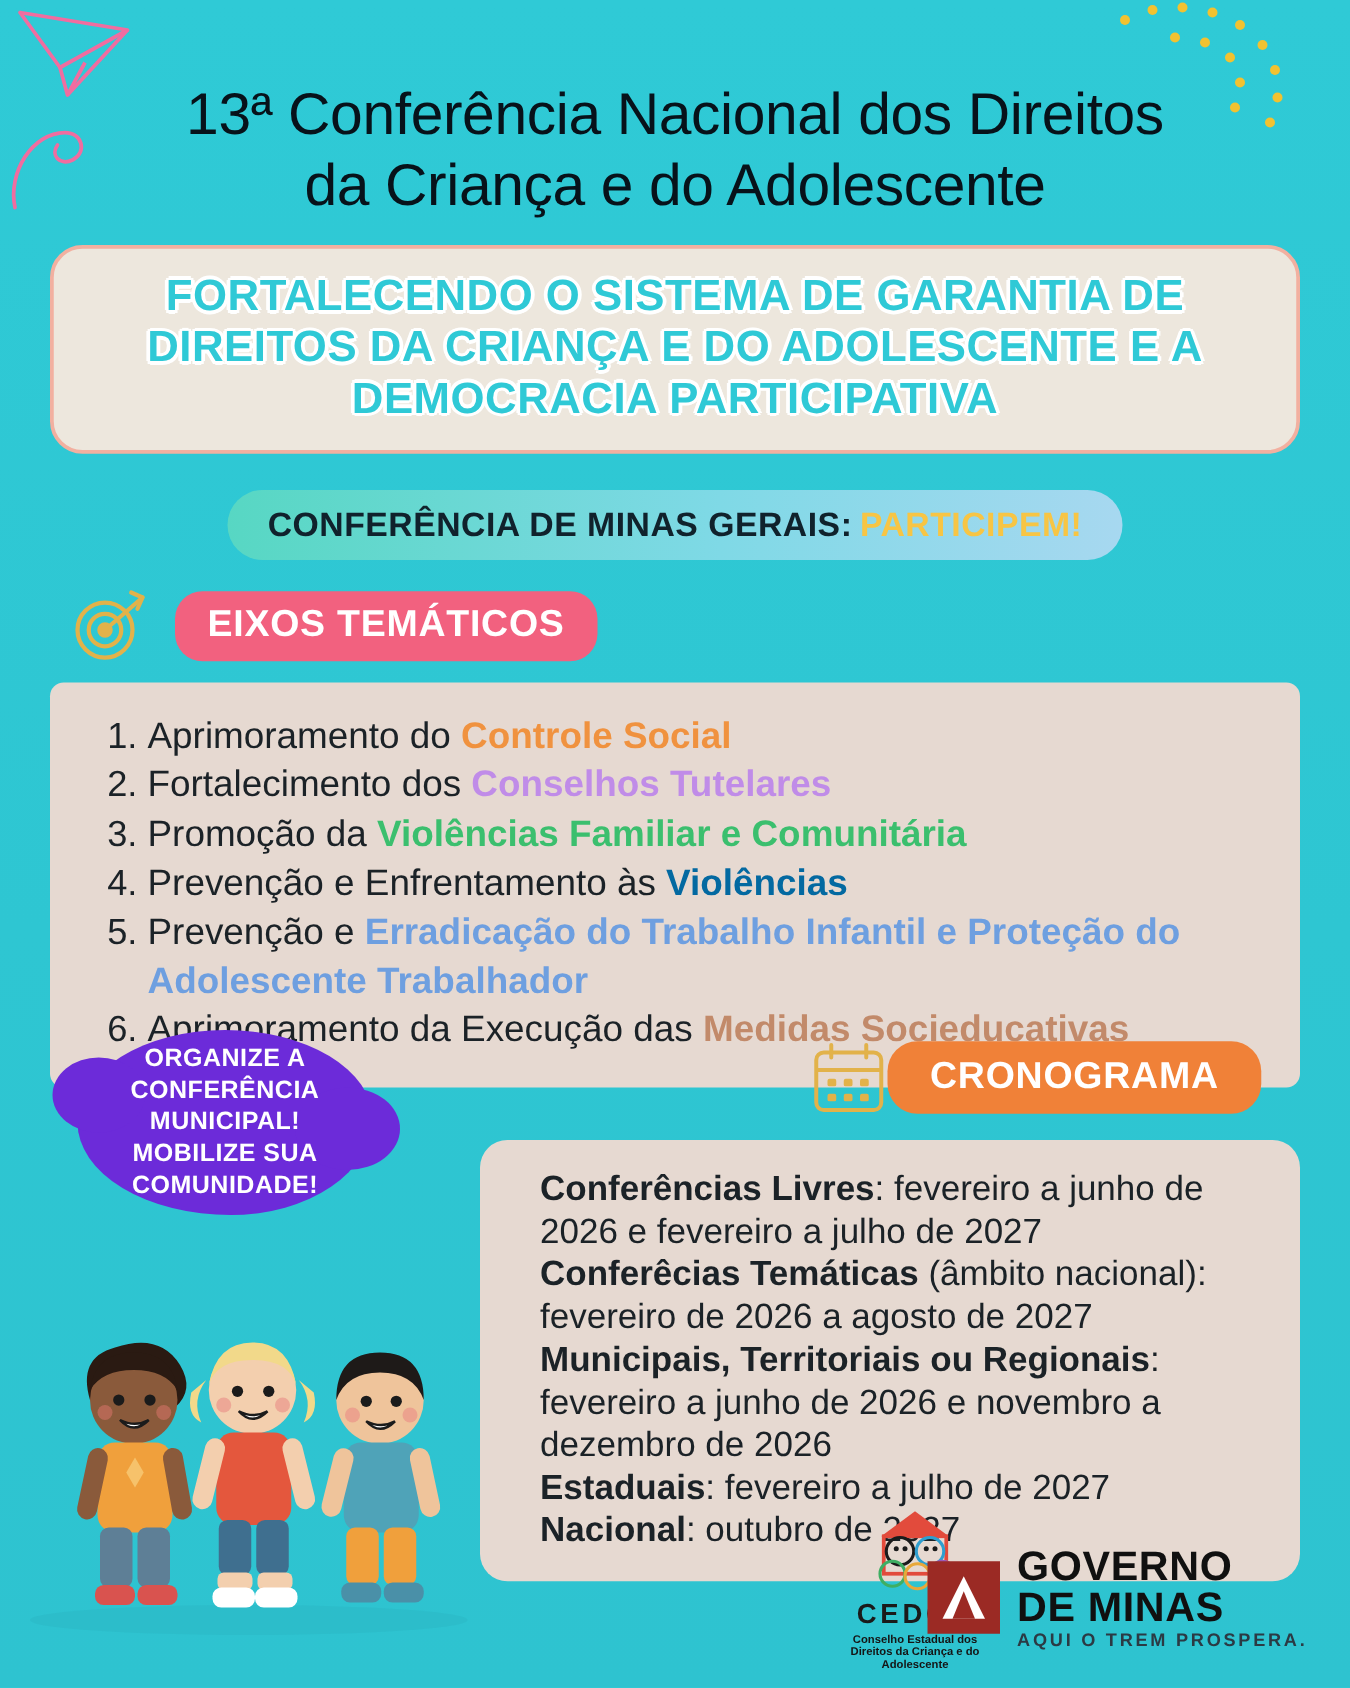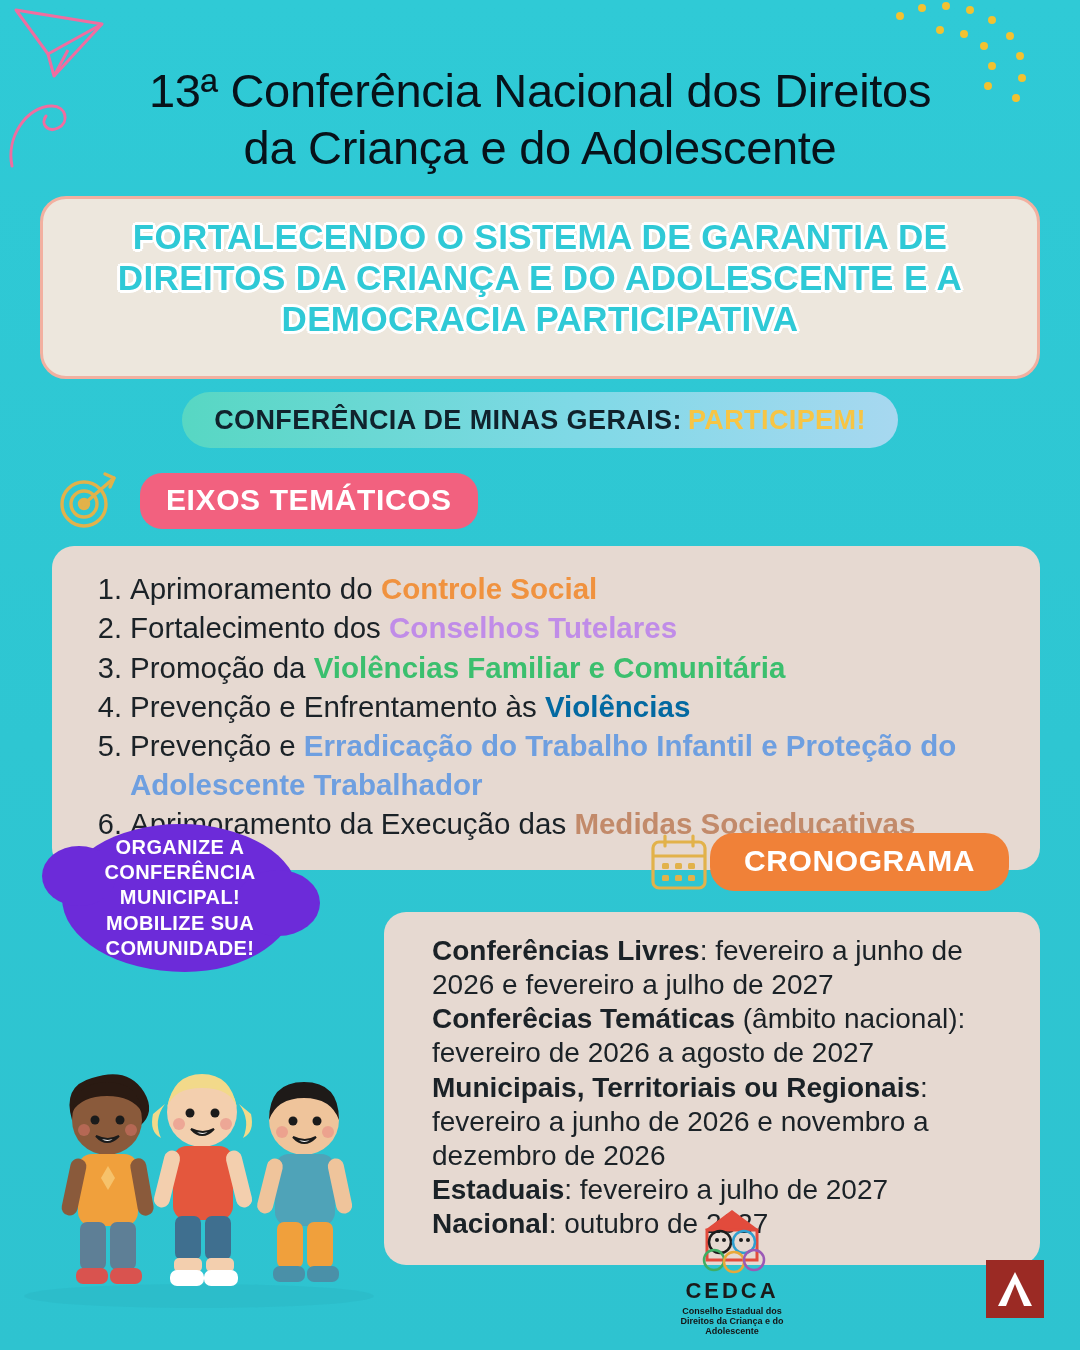--- a/index.html
+++ b/index.html
@@ -33,21 +33,21 @@
     letter-spacing: -0.3px;
     padding: 0 40px;
   }
 
   
   .theme-band {
     position: absolute; left: 40px; right: 40px; top: 196px;
     background: #ede7dd;
     border: 3px solid #f2b0a0;
     border-radius: 26px;
-    padding: 18px 26px 36px;
+    padding: 18px 26px 20px;
     text-align: center;
   }
   .theme-band .line {
     font-size: 35px;
     font-weight: 800;
     letter-spacing: 0.4px;
     line-height: 1.17;
     color: #2fc9d6;
     text-shadow:
       -2px -2px 0 #ffffff, 2px -2px 0 #ffffff,
@@ -73,23 +73,23 @@
   .eixos-badge {
     background: #f2617f;
     color: #ffffff;
     border-radius: 22px;
     padding: 10px 26px 12px;
     font-size: 30px; font-weight: 800; letter-spacing: 0.6px;
   }
 
   
   .eixos-box {
-    position: absolute; left: 52px; right: 40px; top: 546px;
+    position: absolute; left: 40px; right: 40px; top: 546px;
     background: #e6d9d1;
-    border-radius: 22px;
+    border-radius: 11px;
     padding: 24px 30px 26px 34px;
   }
   .eixos-box ol { list-style: decimal; padding-left: 44px; }
   .eixos-box li {
     font-size: 29.5px;
     line-height: 1.30;
     color: #1b2227;
     margin-bottom: 1px;
   }
   .eixos-box li::marker { font-size: 29px; color: #1b2227; }
@@ -364,15 +364,20 @@
     <div class="cedca-name">CEDCA</div>
     <div class="cedca-caption">Conselho Estadual dos Direitos da Criança e do Adolescente</div>
   </div>
 
   <div class="gov">
     <svg width="62" height="62" viewBox="0 0 62 62">
       <rect x="2" y="2" width="58" height="58" fill="#9b2a24"></rect>
       <path d="M31 14 L48 48 L14 48 Z" fill="#ffffff"></path>
       <path d="M31 26 L40 48 L22 48 Z" fill="#9b2a24"></path>
     </svg>
+    <div class="gov-text">
+      <div class="l1">GOVERNO</div>
+      <div class="l2">DE MINAS</div>
+      <div class="l3">AQUI O TREM PROSPERA.</div>
+    </div>
   </div>
 
 </div>
 
 </body></html>

